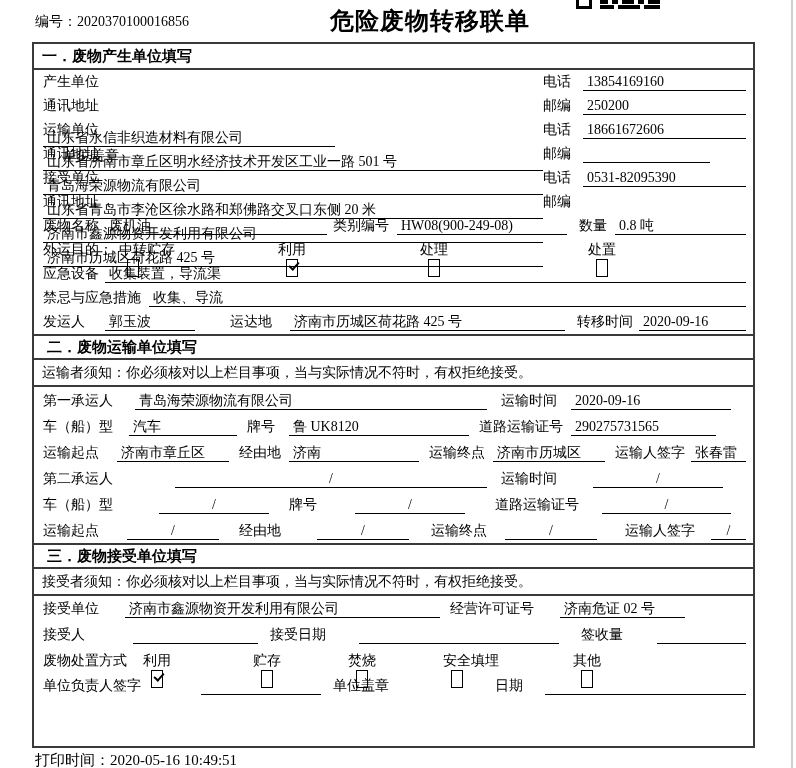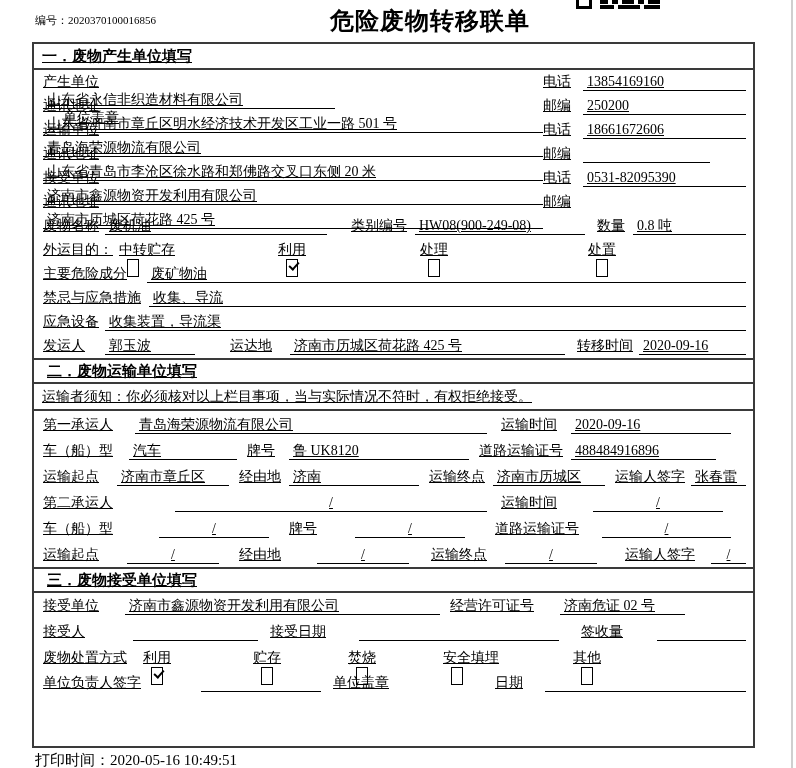--- a/index.html
+++ b/index.html
@@ -3,49 +3,49 @@
 <meta charset="utf-8">
 <style>
   html,body{margin:0;padding:0;}
   body{
     width:796px;height:768px;background:#ffffff;color:#000;
     font-family:"Liberation Serif","DejaVu Serif",serif;
     font-size:14px;position:relative;overflow:hidden;
   }
   .abs{position:absolute;}
   
-  .serial{left:35px;top:13px;font-size:11px;white-space:nowrap;}
+  .serial{left:35px;top:13px;font-size:14px;white-space:nowrap;}
   .doc-title{left:330px;top:5px;font-size:24px;font-weight:bold;
     font-family:"Liberation Sans","DejaVu Sans",sans-serif;letter-spacing:1px;white-space:nowrap;}
   .qr{left:576px;top:0;}
   .page-edge{left:791px;top:0;width:2px;height:768px;background:#cfcfcf;}
   
   .doc-table{
     left:32px;top:42px;width:723px;height:706px;box-sizing:border-box;
-    border:2px solid #3a3a3a;display:flex;flex-direction:column;text-decoration:underline;
+    border:2px solid #3a3a3a;display:flex;flex-direction:column;
   }
   .sec-hdr{
     height:26px;box-sizing:border-box;border-bottom:2px solid #3a3a3a;
     display:flex;align-items:center;padding-left:8px;
     font-weight:bold;font-size:15px;
     font-family:"Liberation Sans","DejaVu Sans",sans-serif;flex:0 0 auto;
   }
   .sec-hdr.bt{border-top:2px solid #3a3a3a;padding-left:13px;}
   .notice{
     height:27px;box-sizing:border-box;border-bottom:2px solid #3a3a3a;
     display:flex;align-items:center;padding-left:8px;font-size:14px;flex:0 0 auto;white-space:nowrap;
   }
   .r{
     box-sizing:border-box;display:flex;align-items:flex-end;
     padding:0 7px 3px 9px;flex:0 0 auto;white-space:nowrap;
   }
   .h24{height:24px;} .h26{height:26px;} .h25{height:25px;}
   .r span{display:block;height:18px;line-height:18px;box-sizing:border-box;}
   .lbl{flex:0 0 auto;white-space:nowrap;overflow:visible;}
-  .v{border-bottom:1px solid #000;padding:0 4px;white-space:nowrap;flex:0 0 auto;overflow:visible;}
+  .v{border-bottom:1px solid #000;padding:0 4px;white-space:nowrap;flex:0 0 auto;overflow:visible;margin-top:38px;}
   .fill{flex:1 1 auto;}
   .c{text-align:center;}
   .grp{display:flex;align-items:flex-end;flex:0 0 auto;box-sizing:border-box;}
   .grp span{display:block;height:18px;line-height:18px;box-sizing:border-box;}
   .opt{display:flex;align-items:center;flex:0 0 auto;}
   .cb{
     width:12px;height:12px;border:1.5px solid #000;margin-left:8px;
     position:relative;flex:0 0 auto;display:block;box-sizing:content-box;
   }
   .cb.checked::after{
@@ -132,21 +132,21 @@
     <span class="grp" style="width:500px">
       <span class="lbl" style="width:62px">通讯地址</span>
       <span class="v fill">济南市历城区荷花路 425 号</span>
     </span>
     <span class="lbl" style="width:40px">邮编</span>
   </div>
 
   <div class="r h24">
     <span class="lbl" style="width:62px">废物名称</span>
     <span class="v" style="width:222px">废机油</span>
-    <span class="lbl" style="margin-left:24px;width:64px">类别编号</span>
+    <span class="lbl" style="margin-left:6px;width:64px">类别编号</span>
     <span class="v" style="width:170px">HW08(900-249-08)</span>
     <span class="lbl" style="margin-left:12px;width:36px">数量</span>
     <span class="v fill">0.8 吨</span>
   </div>
 
 
   <div class="r h24">
     <span class="lbl" style="width:76px">外运目的：</span>
     <span class="opt" style="width:159px">
       <span>中转贮存</span>
@@ -159,33 +159,29 @@
     <span class="opt" style="width:168px">
       <span>处理</span>
       <span class="cb"></span>
     </span>
     <span class="opt">
       <span>处置</span>
       <span class="cb"></span>
     </span>
   </div>
 
-  <div class="r h24">
-    <span class="lbl" style="width:92px">主要危险成分</span>
-    <span class="v fill" style="margin-left:12px">废矿物油</span>
+
+  <div class="r h24">
+    <span class="lbl" style="width:62px">应急设备</span>
+    <span class="v fill">收集装置，导流渠</span>
   </div>
 
   <div class="r h24">
     <span class="lbl" style="width:106px">禁忌与应急措施</span>
     <span class="v fill">收集、导流</span>
-  </div>
-
-  <div class="r h24">
-    <span class="lbl" style="width:62px">应急设备</span>
-    <span class="v fill">收集装置，导流渠</span>
   </div>
 
   <div class="r h24">
     <span class="lbl" style="width:62px">发运人</span>
     <span class="v" style="width:90px">郭玉波</span>
     <span class="lbl" style="margin-left:35px;width:48px">运达地</span>
     <span class="v" style="margin-left:12px;width:275px">济南市历城区荷花路 425 号</span>
     <span class="lbl" style="margin-left:12px;width:62px">转移时间</span>
     <span class="v fill">2020-09-16</span>
   </div>
@@ -199,21 +195,21 @@
     <span class="lbl" style="margin-left:14px;width:62px">运输时间</span>
     <span class="v" style="margin-left:8px;width:160px">2020-09-16</span>
   </div>
 
   <div class="r h26">
     <span class="lbl" style="width:86px">车（船）型</span>
     <span class="v" style="width:108px">汽车</span>
     <span class="lbl" style="margin-left:10px;width:36px">牌号</span>
     <span class="v" style="margin-left:6px;width:180px">鲁 UK8120</span>
     <span class="lbl" style="margin-left:10px;width:92px">道路运输证号</span>
-    <span class="v fill" style="margin-right:30px">488484916896</span>
+    <span class="v fill" style="margin-right:30px">290275731565</span>
   </div>
 
   <div class="r h26">
     <span class="lbl" style="width:64px">运输起点</span>
     <span class="v" style="margin-left:10px;width:112px">济南市章丘区</span>
     <span class="lbl" style="margin-left:10px;width:50px">经由地</span>
     <span class="v" style="width:130px">济南</span>
     <span class="lbl" style="margin-left:10px;width:64px">运输终点</span>
     <span class="v" style="width:112px">济南市历城区</span>
     <span class="lbl" style="margin-left:10px;width:76px">运输人签字</span>
@@ -241,20 +237,21 @@
     <span class="v c" style="margin-left:20px;width:92px">/</span>
     <span class="lbl" style="margin-left:20px;width:50px">经由地</span>
     <span class="v c" style="margin-left:28px;width:92px">/</span>
     <span class="lbl" style="margin-left:22px;width:64px">运输终点</span>
     <span class="v c" style="margin-left:10px;width:92px">/</span>
     <span class="lbl" style="margin-left:28px;width:76px">运输人签字</span>
     <span class="v c fill" style="margin-left:10px">/</span>
   </div>
 
   <div class="sec-hdr bt">三．废物接受单位填写</div>
+  <div class="notice">接受者须知：你必须核对以上栏目事项，当与实际情况不符时，有权拒绝接受。</div>
 
   <div class="r h25">
     <span class="lbl" style="width:72px">接受单位</span>
     <span class="v" style="margin-left:10px;width:315px">济南市鑫源物资开发利用有限公司</span>
     <span class="lbl" style="margin-left:10px;width:92px">经营许可证号</span>
     <span class="v" style="margin-left:18px;width:125px">济南危证 02 号</span>
   </div>
 
   <div class="r h26">
     <span class="lbl" style="width:78px">接受人</span>

